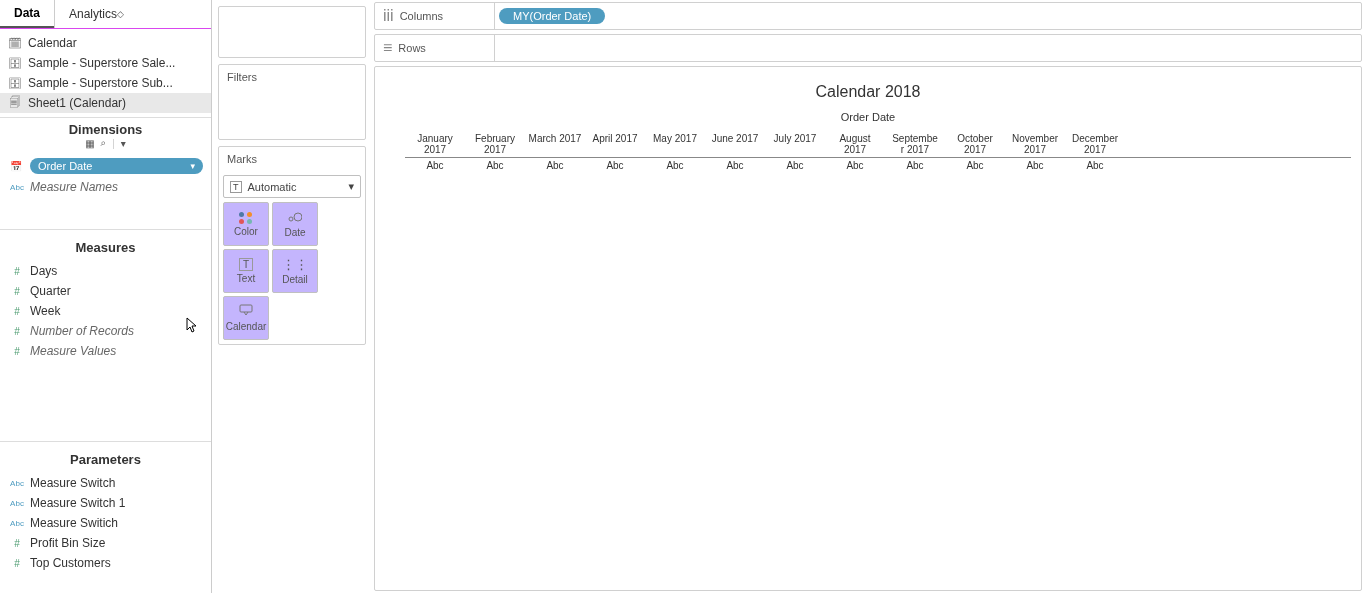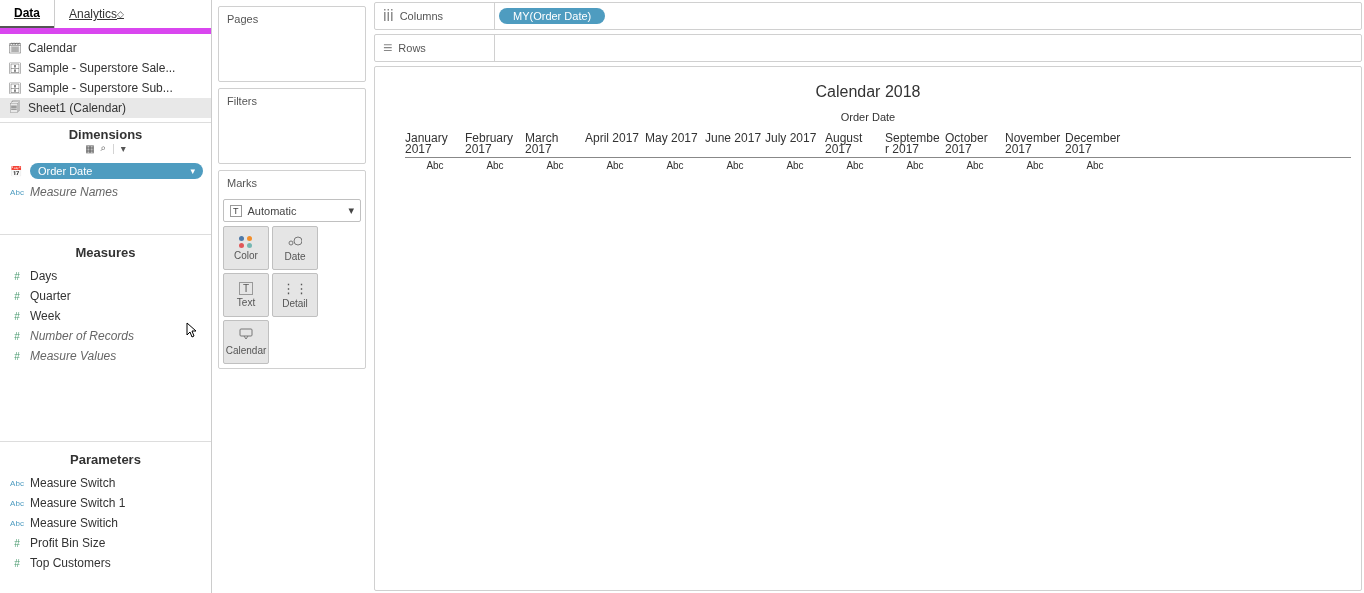--- a/index.html
+++ b/index.html
@@ -2,21 +2,21 @@
 <html><head>
 <meta charset="utf-8">
 <style>
 * { box-sizing: border-box; margin: 0; padding: 0; }
 body { font-family: Arial, sans-serif; font-size: 12px; color: #333; background: #fff; width: 1364px; height: 593px; overflow: hidden; }
 
 .app { display: flex; height: 100%; }
 
 
 .data-panel { width: 212px; border-right: 1px solid #ccc; display: flex; flex-direction: column; }
-.data-tabs { display: flex; border-bottom: 6px solid #d946ef; text-decoration: underline; }
+.data-tabs { display: flex; border-bottom: 1px solid #d946ef; }
 .data-tab { padding: 6px 14px; cursor: pointer; position: relative; }
 .data-tab.active { font-weight: bold; color: #000; border-bottom: 2px solid #555; }
 .data-tab.inactive { border-left: 1px solid #ccc; flex: 1; display: flex; justify-content: flex-start; align-items: center; }
 .tab-options-icon { font-size: 9px; color: #555; }
 
 .data-sources { padding: 4px 0; border-bottom: 1px solid #ddd; }
 .data-source-item { display: flex; align-items: center; padding: 3px 8px; cursor: pointer; }
 .data-source-item.selected { background: #e8e8e8; }
 .ds-icon { width: 14px; height: 14px; margin-right: 6px; display: inline-flex; align-items: center; justify-content: center; font-size: 11px; color: #555; }
 
@@ -41,21 +41,21 @@
 
 .cards-panel { width: 160px; padding: 6px; display: flex; flex-direction: column; gap: 6px; }
 .card { border: 1px solid #d0d0d0; border-radius: 2px; background: #fff; }
 .card-title { font-size: 11px; color: #555; padding: 6px 8px; }
 .card-body { min-height: 50px; }
 
 .marks-card .card-body { padding: 4px; }
 .mark-type-select { display: flex; align-items: center; border: 1px solid #c0c0c0; border-radius: 2px; padding: 4px 6px; font-size: 11px; color: #444; justify-content: space-between; }
 .mark-type-left { display: flex; align-items: center; gap: 6px; }
 .mark-buttons { display: flex; flex-wrap: wrap; gap: 3px; margin-top: 4px; }
-.mark-btn { width: 46px; height: 44px; border: 1px solid #c0c0c0; border-radius: 2px; display: flex; flex-direction: column; align-items: center; justify-content: center; font-size: 10px; color: #555; cursor: pointer; background: #e5e5e5; }
+.mark-btn { width: 46px; height: 44px; border: 1px solid #c0c0c0; border-radius: 2px; display: flex; flex-direction: column; align-items: center; justify-content: center; font-size: 10px; color: #555; cursor: pointer; background: #c4b5fd; }
 .mark-btn-icon { font-size: 13px; margin-bottom: 2px; }
 .color-dots { display: grid; grid-template-columns: 6px 6px; gap: 2px; }
 .cd { width: 5px; height: 5px; border-radius: 50%; }
 
 
 .main-, { flex: 1; display: flex; flex-direction: column; }
 .main { flex: 1; display: flex; flex-direction: column; }
 
 .shelf-row { display: flex; align-items: center; border: 1px solid #d0d0d0; margin: 2px; border-radius: 2px; height: 28px; }
 .shelf-label { display: flex; align-items: center; gap: 6px; width: 120px; padding: 0 8px; font-size: 11px; color: #555; border-right: 1px solid #d0d0d0; height: 100%; }
@@ -63,21 +63,21 @@
 .shelf-drop { flex: 1; display: flex; align-items: center; padding: 0 4px; gap: 4px; }
 
 .col-pill { background: #4e9cc0; color: #fff; border-radius: 11px; padding: 2px 14px; font-size: 11px; }
 
 .viz-area { flex: 1; margin: 2px; border: 1px solid #d0d0d0; border-radius: 2px; padding: 10px; position: relative; overflow: hidden; }
 .viz-title { text-align: center; font-size: 16px; font-weight: normal; margin: 6px 0 10px; }
 .order-date-label { text-align: center; font-size: 11px; color: #333; margin-bottom: 8px; }
 
 .month-table { margin-left: 20px; }
 .month-header-row { display: flex; border-bottom: 1px solid #888; }
-.month-cell { width: 60px; text-align: left; font-size: 12px; padding: 2px 0; line-height: 11px; }
+.month-cell { width: 60px; text-align: center; font-size: 10px; padding: 2px 0; line-height: 11px; }
 .abc-row { display: flex; }
 .abc-cell { width: 60px; text-align: center; font-size: 10px; padding: 2px 0; color: #333; }
 
 </style>
 </head>
 <body>
 
 <div class="app">
 
   <div class="data-panel">
@@ -188,21 +188,20 @@
           <div class="field-item">
             <span class="field-icon green" style="font-size:10px">#</span>
             <span class="field-label ">Top Customers</span>
           </div>
         </div>
     </div>
   </div>
 
   <div class="cards-panel">
     <div class="card">
-      <div class="card-title">Pages</div>
       <div class="card-body"></div>
     </div>
     <div class="card">
       <div class="card-title">Filters</div>
       <div class="card-body"></div>
     </div>
     <div class="card marks-card">
       <div class="card-title">Marks</div>
       <div class="card-body">
         <div class="mark-type-select">

